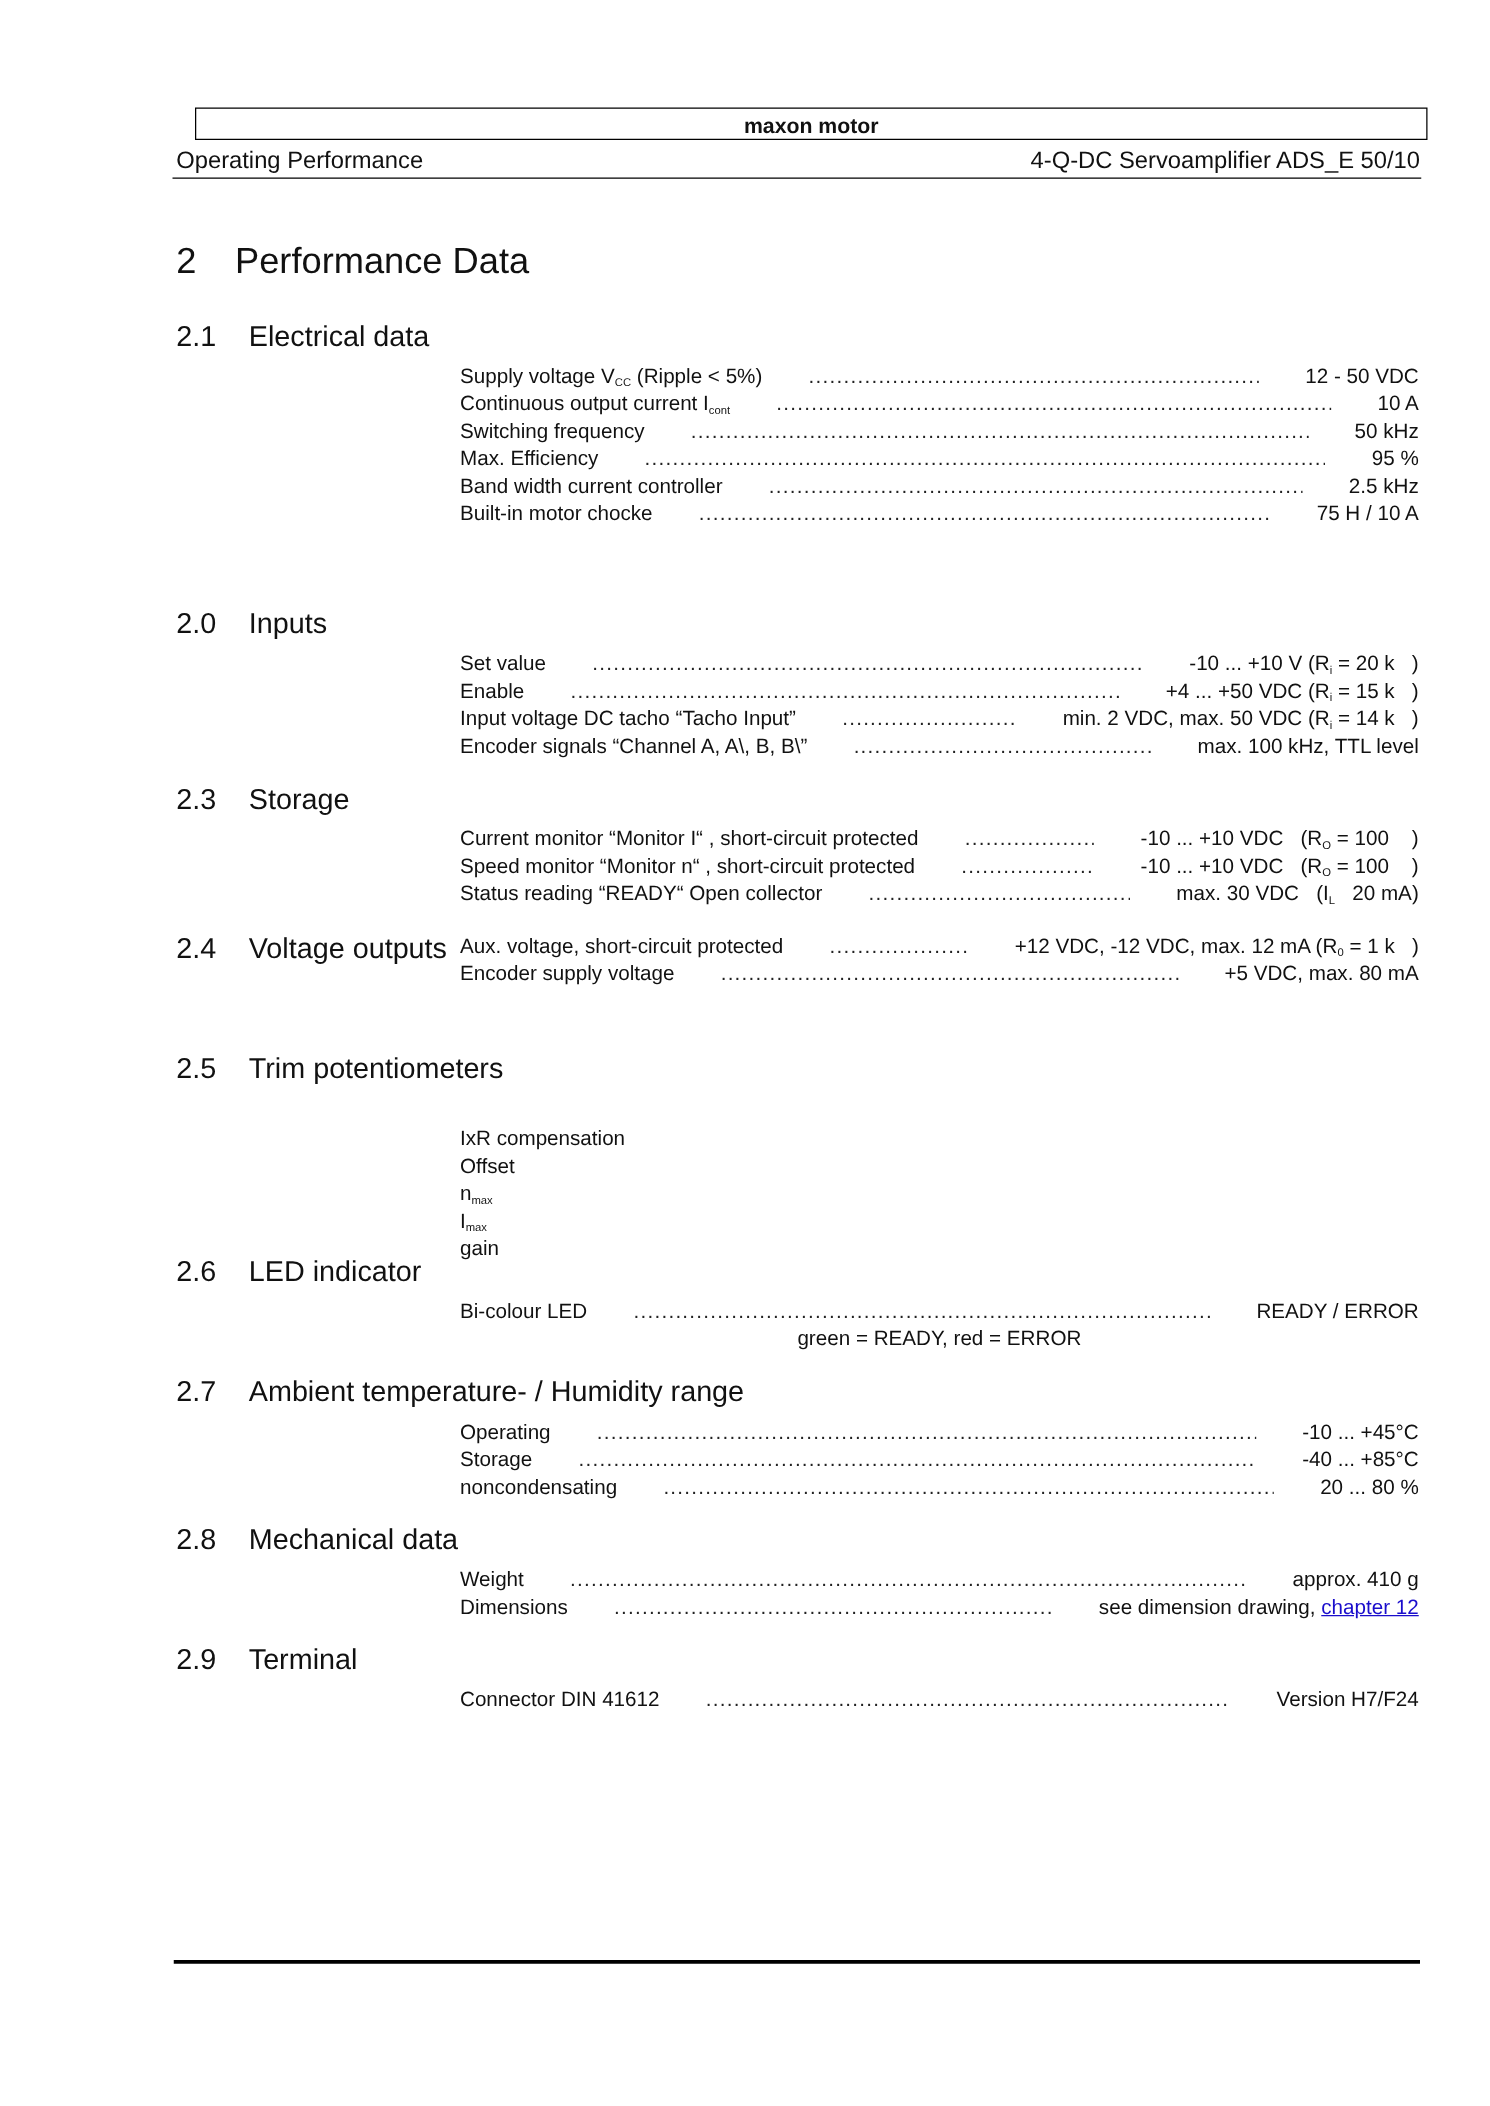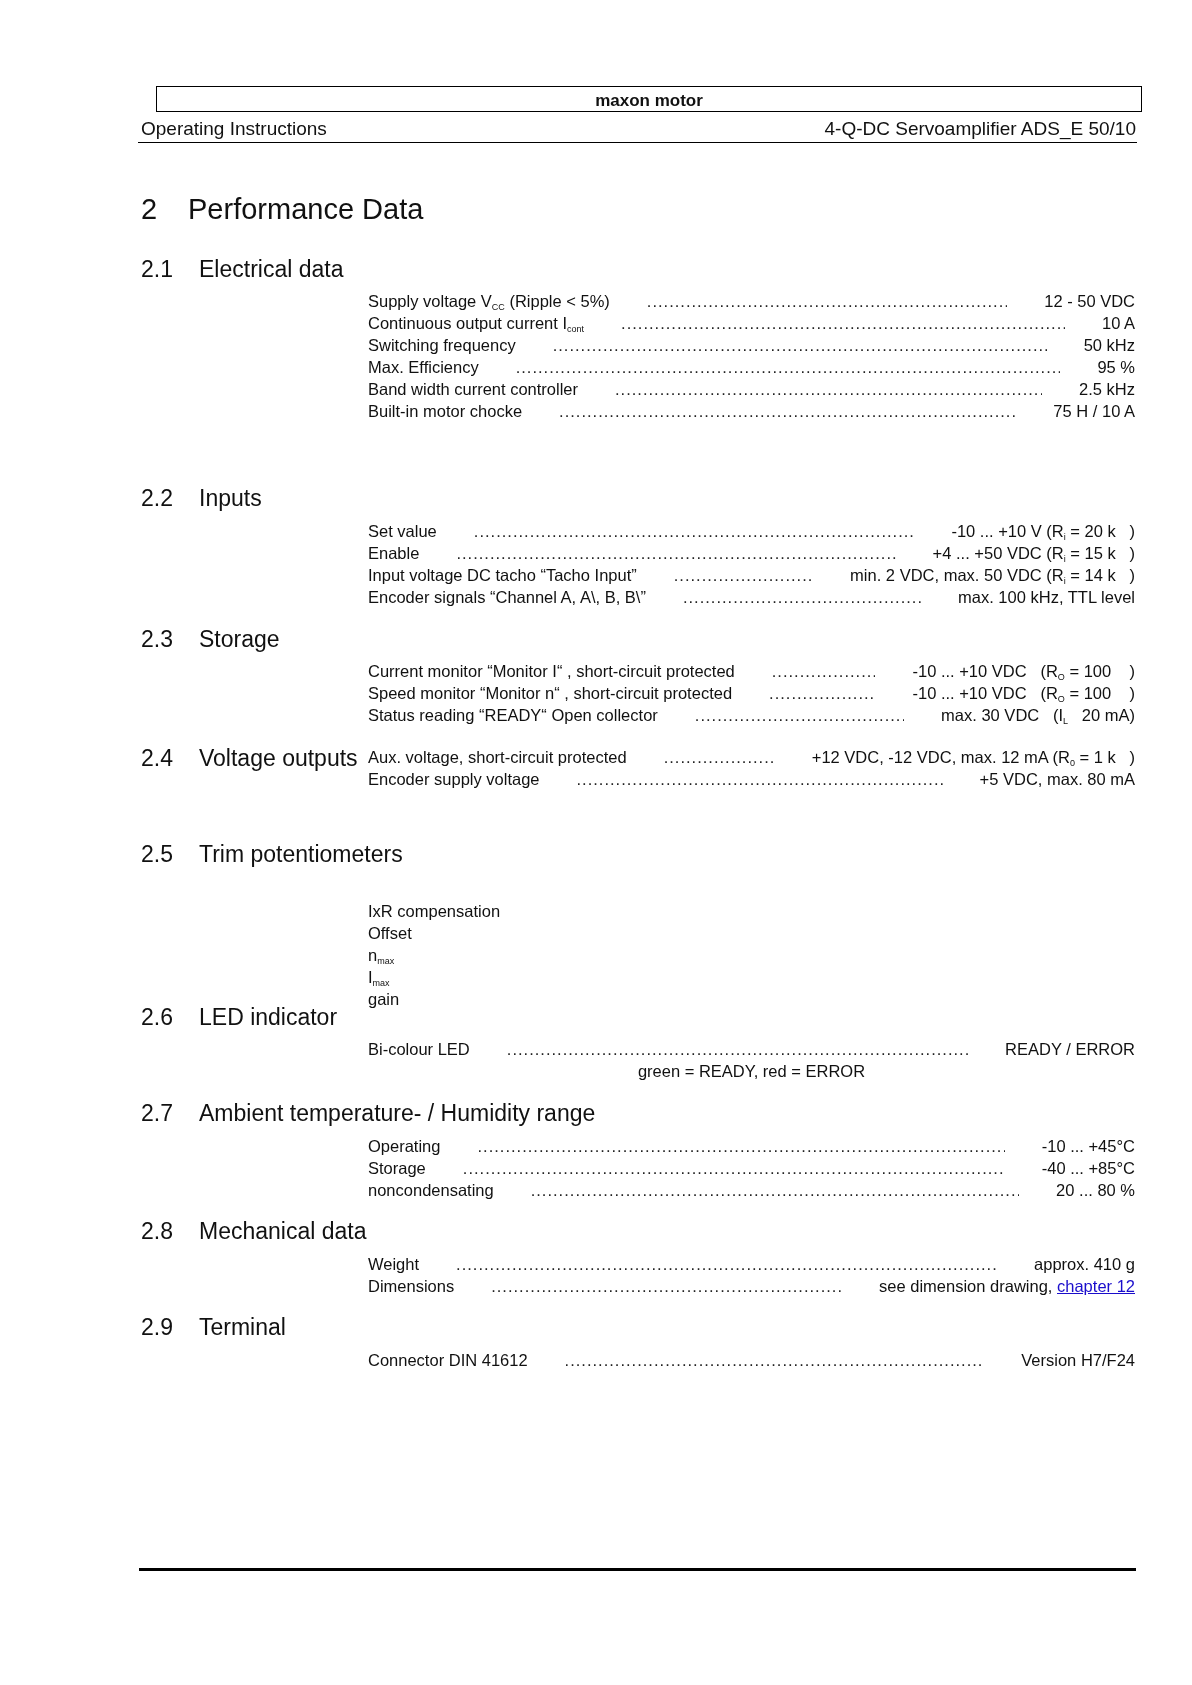--- a/index.html
+++ b/index.html
@@ -30,21 +30,21 @@
   sub { font-size:9px; vertical-align:-3px; }
   a.link { color:#1a0dcc; text-decoration:underline; }
   .foot-line { position:absolute; left:139px; top:1568px; width:997px; height:3px; background:#000; }
 </style>
 </head>
 <body>
 
 <div class="hdr-box">
   <div class="hdr-brand">maxon motor</div>
 </div>
-<div class="hdr-left">Operating Instructions</div>
+<div class="hdr-left">Operating Performance</div>
 <div class="hdr-right">4-Q-DC Servoamplifier ADS_E 50/10</div>
 <div class="hdr-line"></div>
 
 <div class="h1">
   <span class="num">2</span><span>Performance Data</span>
 </div>
 
 <div class="h2" style="top:256px">
   <span class="num">2.1</span><span>Electrical data</span>
 </div>
@@ -75,21 +75,21 @@
       <span class="val">2.5 kHz</span>
     </div>
   <div class="row">
       <span class="lbl">Built-in motor chocke</span>
       <span class="dots"></span>
       <span class="val">75   H / 10 A</span>
     </div>
 </div>
 
 <div class="h2" style="top:485px">
-  <span class="num">2.2</span><span>Inputs</span>
+  <span class="num">2.0</span><span>Inputs</span>
 </div>
 <div class="rows" style="top:520px">
   <div class="row">
       <span class="lbl">Set value</span>
       <span class="dots"></span>
       <span class="val"><span>-10 ... +10 V   (R</span><sub>i</sub><span style="white-space:pre"> = 20 k   )</span></span>
     </div>
   <div class="row">
       <span class="lbl">Enable</span>
       <span class="dots"></span>

